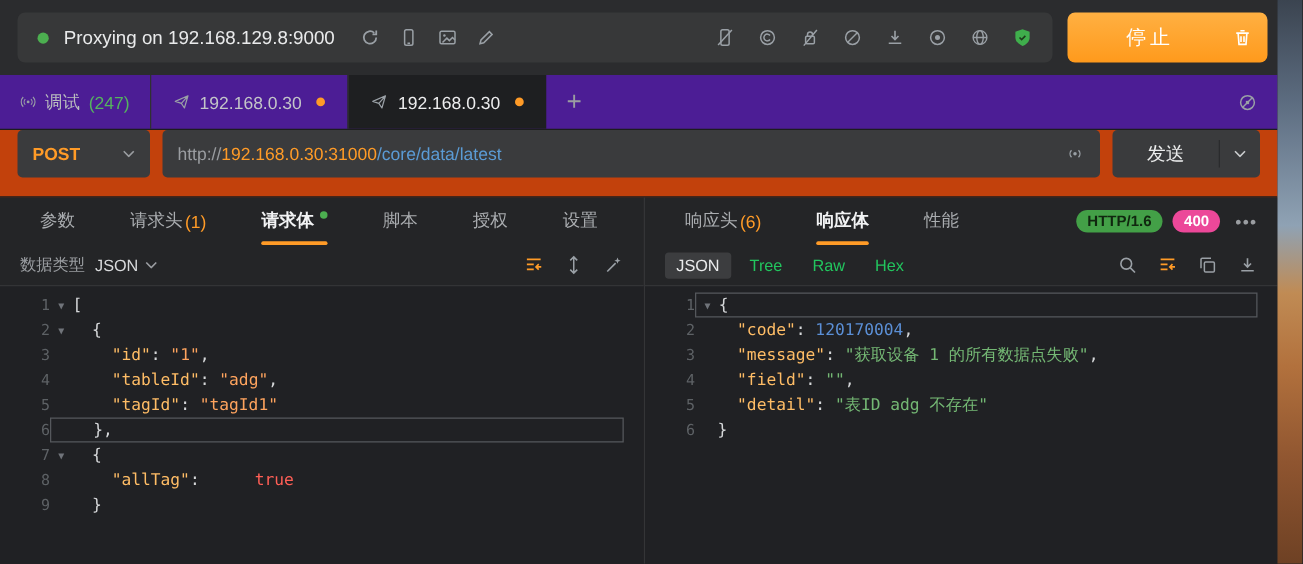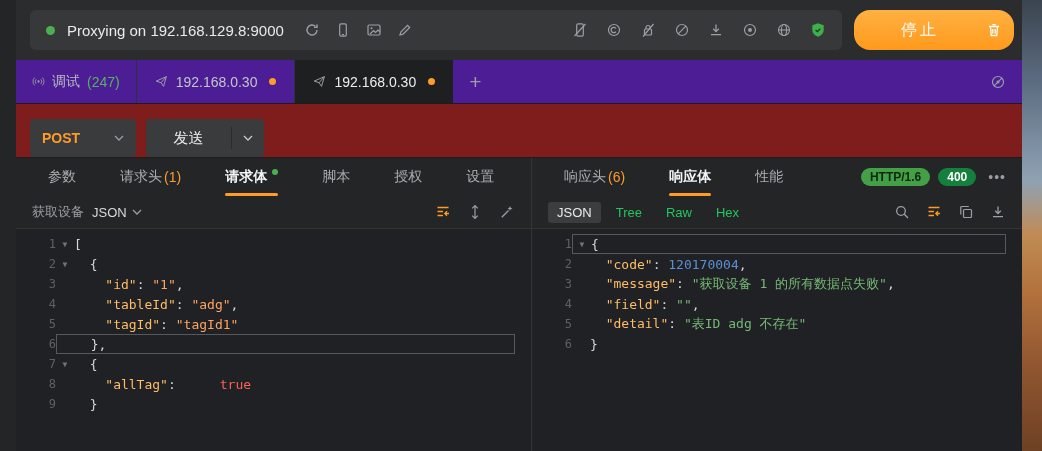--- a/index.html
+++ b/index.html
@@ -5,54 +5,54 @@
   * { margin:0; padding:0; box-sizing:border-box; }
   html,body { width:1042px; height:451px; overflow:hidden; background:#242527;
               font-family:"Liberation Sans","DejaVu Sans",sans-serif; }
   body { position:relative; color:#c9cbce; }
 
   
   .wallpaper { position:absolute; top:0; right:0; width:20px; height:451px;
     background:linear-gradient(180deg,#3b4450 0%,#5c6c80 18%,#8fa2b4 40%,#c08b54 52%,#b2713d 65%,#8f5530 82%,#6e4124 100%); }
 
   
-  .app { position:absolute; top:0; left:0; width:1022px; height:451px; display:flex; flex-direction:column; background:#242527;padding-left:16px; }
+  .app { position:absolute; top:0; left:0; width:1022px; height:451px; display:flex; flex-direction:column; background:#242527; }
 
   .icon { width:16px; height:16px; display:inline-block; color:#9aa0a6; flex:none; }
   .icon svg { width:100%; height:100%; display:block; }
   .icon-sm { width:13px; height:13px; }
   .icon-orange { color:#ff9b27; }
 
   
   .topbar { height:60px; flex:none; background:#2b2c2e; display:flex; align-items:center; padding:0 8px 0 14px; }
   .proxy-bar { flex:1; height:40px; background:#373839; border-radius:6px; display:flex; align-items:center; padding:0 16px; gap:12px; min-width:0; }
   .status-dot { width:9px; height:9px; border-radius:50%; background:#4caf50; flex:none; }
   .proxy-label { color:#e9eaeb; font-size:15px; white-space:nowrap; }
   .proxy-tools { display:flex; align-items:center; gap:15px; margin-left:8px; }
   .proxy-icons { display:flex; align-items:center; gap:18px; margin-left:auto; }
-  .stop-btn { width:160px; height:40px; margin-left:12px; flex:none; border-radius:16px; cursor:pointer;
+  .stop-btn { width:160px; height:40px; margin-left:12px; flex:none; border-radius:6px; cursor:pointer;
     background:linear-gradient(180deg,#ffb042,#ff9a1c); display:flex; align-items:center; color:#fff; }
   .stop-label { flex:1; text-align:center; font-size:16px; letter-spacing:3px; }
   .stop-trash { margin-right:12px; color:#fff; }
 
   
   .tabbar { height:44px; flex:none; background:#4c1d95; border-bottom:1px solid #1c1d1e; display:flex; align-items:stretch; }
   .debug-item { display:flex; align-items:center; gap:7px; padding:0 16px; font-size:14px; color:#b9bcbe; }
   .debug-count { color:#55b35f; }
   .tab { display:flex; align-items:center; gap:8px; padding:0 18px; font-size:14px; color:#c3c5c8;
          border-left:1px solid #303133; cursor:pointer; }
   .tab:last-of-type { border-right:1px solid #303133; }
   .tab.active { background:#1e1f21; color:#ededee; }
   .dot-orange { width:7px; height:7px; border-radius:50%; background:#ff9b27; margin-left:4px; flex:none; }
   .add-tab { display:flex; align-items:center; padding:0 16px; color:#9a9da1; font-size:21px; cursor:pointer; }
   .tabbar-right { margin-left:auto; display:flex; align-items:center; padding-right:16px; }
 
   
-  .request-row { height:54px; flex:none; display:flex; align-items:flex-end; gap:10px; padding:0 14px;
-                 background:#7f1d1d; border-bottom:1px solid #1c1d1e; }
+  .request-row { height:54px; flex:none; display:flex; align-items:flex-start; gap:10px; padding:0 14px;
+                 background:#c2410c; border-bottom:1px solid #1c1d1e; }
   .method-select { width:106px; height:38px; background:#3a3b3d; border-radius:4px; display:flex; align-items:center;
                    padding:0 12px; flex:none; cursor:pointer; }
   .method-label { color:#ff9b27; font-weight:bold; font-size:14px; }
   .sel-caret { margin-left:auto; width:10px; height:6px; color:#9a9da1; }
   .sel-caret svg { width:10px; height:6px; display:block; }
   .url-input { flex:1; height:38px; background:#3a3b3d; border-radius:4px; display:flex; align-items:center;
                padding:0 12px; font-size:14px; min-width:0; }
   .url-scheme { color:#9a9da1; } .url-host { color:#ff9b27; } .url-path { color:#5b9bd5; }
   .url-signal { margin-left:auto; }
   .send-btn { width:118px; height:38px; background:#3a3b3d; border-radius:4px; display:flex; align-items:center; flex:none; cursor:pointer; }
@@ -68,21 +68,21 @@
   .pane-right { flex:1; }
 
   .pane-tabs { height:38px; flex:none; display:flex; align-items:center; gap:28px; padding:0 16px; font-size:14px; color:#aaadb0; }
   .ptab { position:relative; height:100%; display:flex; align-items:center; gap:2px; cursor:pointer; white-space:nowrap;margin-left:16px; }
   .ptab.active .ptab-label { color:#f2f3f4; font-weight:bold; }
   .ptab.active::after { content:""; position:absolute; left:0; right:0; bottom:0; height:3px; background:#ff9b27; border-radius:2px; }
   .count-orange { color:#ff9b27; }
   .body-dot { width:6px; height:6px; border-radius:50%; background:#4caf50; margin:-10px 0 0 3px; flex:none; }
   .pane-tabs-right { margin-left:auto; display:flex; align-items:center; gap:8px; }
   .badge-http { background:#43a047; color:#10270f; font-size:12px; font-weight:bold; padding:2px 9px; border-radius:10px; }
-  .badge-status { background:#15803d; color:#fff; font-size:12px; font-weight:bold; padding:2px 9px; border-radius:10px; }
+  .badge-status { background:#ec4899; color:#fff; font-size:12px; font-weight:bold; padding:2px 9px; border-radius:10px; }
   .more-dots { color:#9a9da1; font-size:14px; letter-spacing:1px; padding-left:4px; cursor:pointer; }
 
   .subbar { height:32px; flex:none; display:flex; align-items:center; gap:8px; padding:0 16px; font-size:13px; color:#9a9da1; }
   .dtype-value { color:#d8dadc; display:flex; align-items:center; gap:5px; cursor:pointer; }
   .subbar-icons { margin-left:auto; display:flex; align-items:center; gap:16px; }
   .vtab { padding:3px 9px; border-radius:3px; color:#22c55e; cursor:pointer; }
   .vtab.active { background:#3c3d3f; color:#eaebec; }
   .vtabs { display:flex; align-items:center; gap:6px; }
 
   
@@ -239,20 +239,31 @@
 
   <div class="request-row">
     <div class="method-select">
       <span class="method-label">POST</span>
       <span class="sel-caret">
           <svg viewBox="0 0 10 6">
             <path d="M1 1l4 4 4-4" fill="none" stroke="currentColor" stroke-width="1.3"></path>
           </svg>
         </span>
     </div>
+    <div class="url-input">
+      <span class="url-scheme">http://</span>
+        <span class="url-host">192.168.0.30:31000</span>
+        <span class="url-path">/core/data/latest</span>
+      <span class="icon url-signal">
+          <svg viewBox="0 0 16 16">
+            <circle cx="8" cy="8" r="1.4" fill="currentColor"></circle>
+            <path d="M5.2 10.8a4 4 0 0 1 0-5.6M10.8 5.2a4 4 0 0 1 0 5.6" fill="none" stroke="currentColor" stroke-width="1.1"></path>
+          </svg>
+        </span>
+    </div>
     <div class="send-btn">
       <span class="send-label">发送</span>
       <span class="send-div"></span>
       <span class="send-caret">
           <svg viewBox="0 0 10 6">
             <path d="M1 1l4 4 4-4" fill="none" stroke="currentColor" stroke-width="1.3"></path>
           </svg>
         </span>
     </div>
   </div>
@@ -276,21 +287,21 @@
             <span class="ptab-label">脚本</span>
           </div>
         <div class="ptab">
             <span class="ptab-label">授权</span>
           </div>
         <div class="ptab">
             <span class="ptab-label">设置</span>
           </div>
       </div>
       <div class="subbar">
-        <span>获取设备</span>
+        <span>数据类型</span>
         <span class="dtype-value">
           <span>JSON</span>
           <span class="sel-caret" style="margin-left:0">
               <svg viewBox="0 0 10 6">
                 <path d="M1 1l4 4 4-4" fill="none" stroke="currentColor" stroke-width="1.3"></path>
               </svg>
             </span>
         </span>
         <span class="subbar-icons">
           <span class="icon icon-orange">

